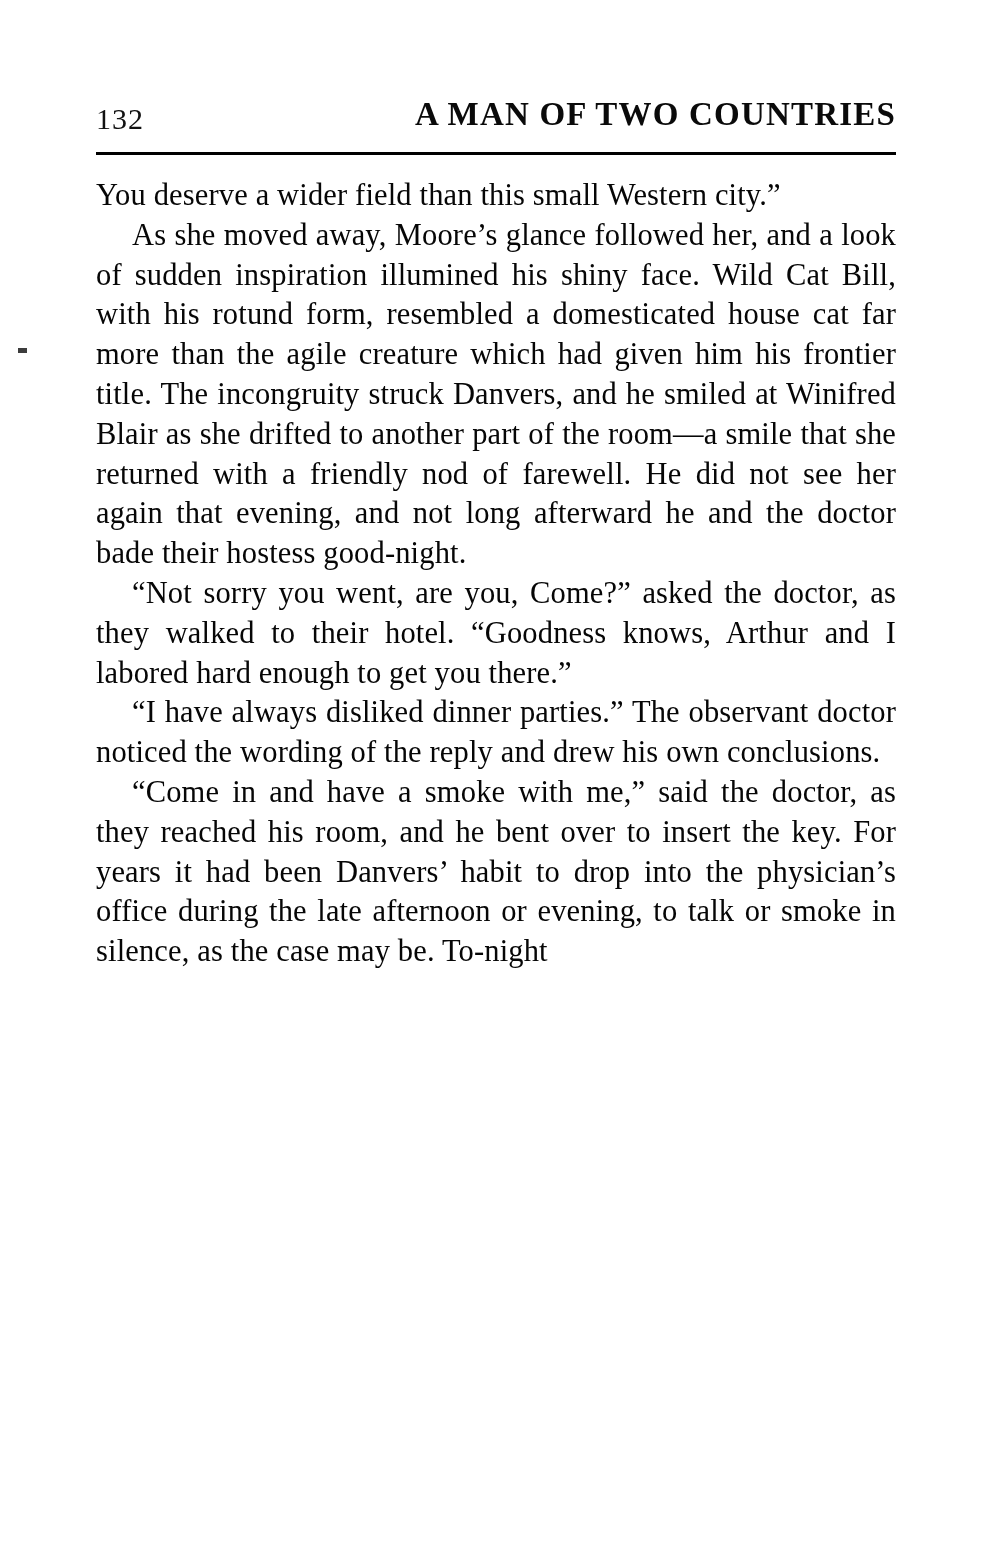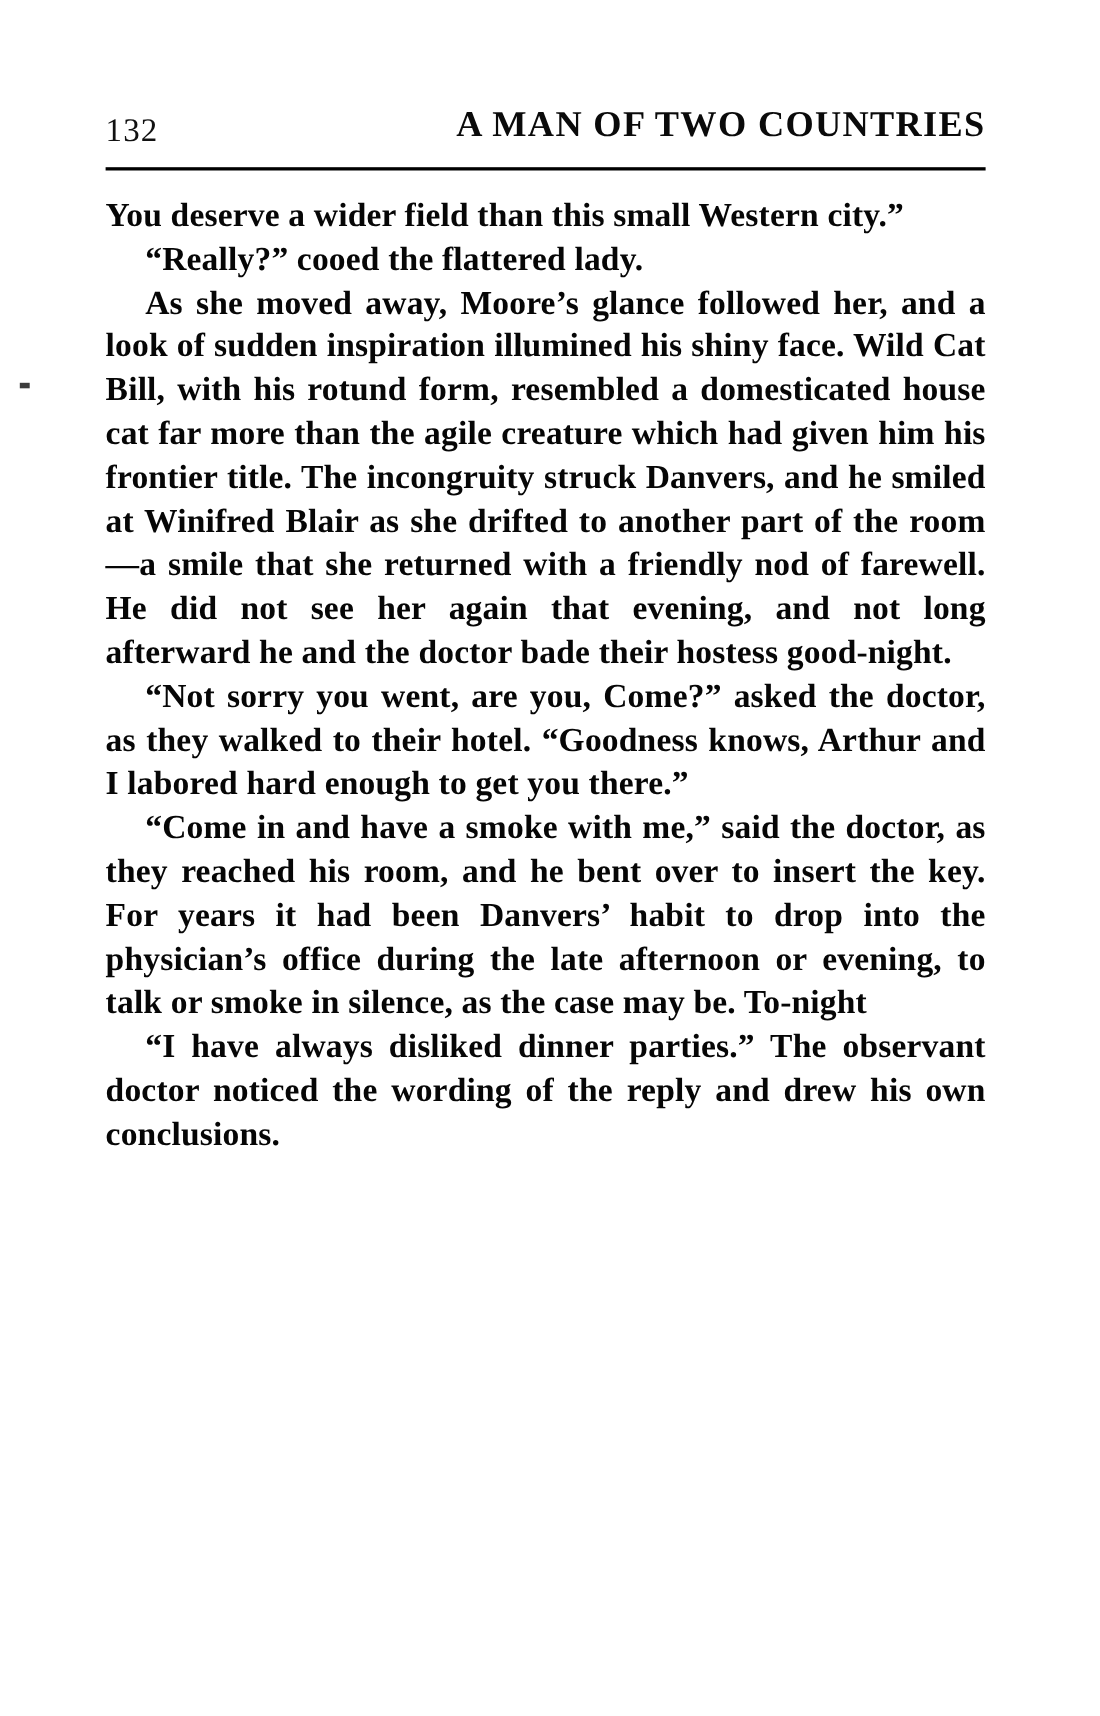--- a/index.html
+++ b/index.html
@@ -61,21 +61,21 @@
   
   .body-block {
     position: absolute;
     left: 96px;
     top: 176px;
     width: 800px;
     font-size: 30.5px;
     line-height: 39.8px;
     text-align: justify;
     text-justify: inter-word;
-    font-weight: 700;
+    font-weight: 400;
     color: #060606;
     letter-spacing: 0.15px;
     -webkit-font-smoothing: none;
   }
   .body-block p {
     margin: 0;
     text-indent: 0;
   }
   .body-block p.indent {
     text-indent: 36px;
@@ -103,20 +103,19 @@
     <div class="folio">132</div>
     <div class="running-title">A MAN OF TWO COUNTRIES</div>
   </div>
 
   <div class="rule"></div>
 
   <div class="margin-speck"></div>
 
   <div class="body-block">
     <p>You deserve a wider field than this small Western city.”</p>
-    <p class="indent">“Really?” cooed the flattered lady.</p>
     <p class="indent">As she moved away, Moore’s glance followed her, and a look of sudden inspiration illumined his shiny face.  Wild Cat Bill, with his rotund form, resembled a domesticated house cat far more than the agile creature which had given him his frontier title.  The incongruity struck Danvers, and he smiled at Winifred Blair as she drifted to another part of the room—a smile that she returned with a friendly nod of farewell.  He did not see her again that evening, and not long afterward he and the doctor bade their hostess good-night.</p>
     <p class="indent">“Not sorry you went, are you, Come?” asked the doctor, as they walked to their hotel.  “Goodness knows, Arthur and I labored hard enough to get you there.”</p>
+    <p class="indent">“I have always disliked dinner parties.”  The observant doctor noticed the wording of the reply and drew his own conclusions.</p>
     <p class="indent">“Come in and have a smoke with me,” said the doctor, as they reached his room, and he bent over to insert the key.  For years it had been Danvers’ habit to drop into the physician’s office during the late afternoon or evening, to talk or smoke in silence, as the case may be.  To-night</p>
-    <p class="indent">“I have always disliked dinner parties.”  The observant doctor noticed the wording of the reply and drew his own conclusions.</p>
   </div>
 
 </div>
 
 </body></html>

